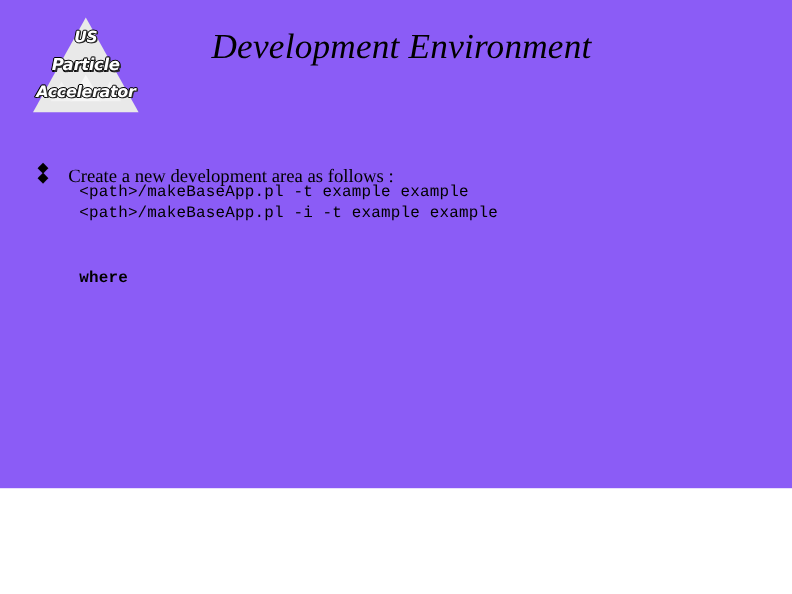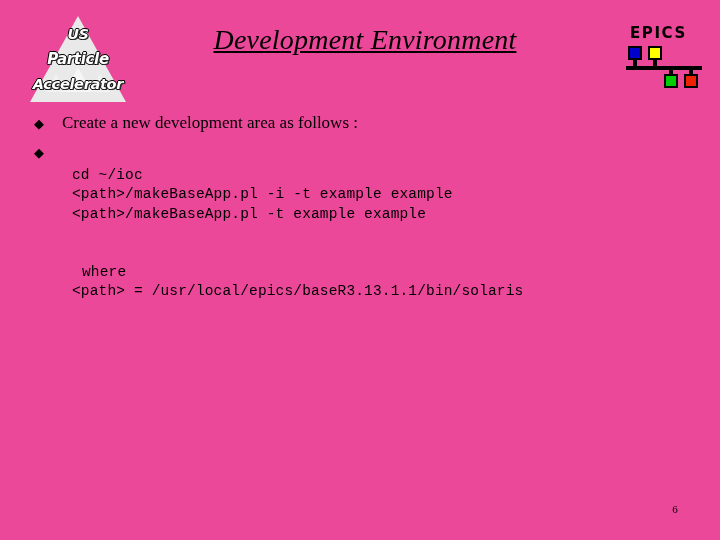--- a/index.html
+++ b/index.html
@@ -7,22 +7,22 @@
     margin: 0;
     padding: 0;
     background: #ffffff;
   }
   body {
     font-family: "Liberation Serif", serif;
   }
   #slide {
     position: relative;
     width: 720px;
-    height: 540px;
-    background: #ec4899;
+    height: 444px;
+    background: #8b5cf6;
     overflow: hidden;
   }
 
   
   #uspas-logo {
     position: absolute;
     left: 26px;
     top: 12px;
     width: 104px;
     height: 94px;
@@ -59,25 +59,24 @@
 
   
   #slide-title {
     position: absolute;
     left: 150px;
     top: 24px;
     width: 430px;
     text-align: center;
     font-family: "Liberation Serif", serif;
     font-style: italic;
-    font-size: 28px;
+    font-size: 32px;
     color: #000000;
     letter-spacing: 0.2px;
     white-space: nowrap;
-    text-decoration: underline;
   }
 
   
   #epics-logo {
     position: absolute;
     left: 622px;
     top: 24px;
     width: 84px;
     height: 66px;
   }
@@ -132,20 +131,21 @@
     line-height: 22px;
     color: #000000;
     font-family: "DejaVu Sans", sans-serif;
   }
   .bullet-text {
     font-family: "Liberation Serif", serif;
     font-size: 17px;
     line-height: 22px;
     color: #000000;
     white-space: nowrap;
+    margin-top: 37px;
   }
 
   
   #code-block {
     position: absolute;
     left: 72px;
     top: 166px;
     width: 600px;
   }
   .code-line {
@@ -153,22 +153,21 @@
     font-size: 14.5px;
     line-height: 19.4px;
     color: #000000;
     white-space: pre;
     letter-spacing: 0.15px;
   }
   .code-gap {
     height: 19.4px;
   }
   .code-bold {
-    font-weight: normal;
-    margin-left: 10px;
+    font-weight: bold;
   }
 
   
   #footer-text {
     position: absolute;
     left: 37px;
     top: 503px;
     font-family: "Liberation Serif", serif;
     font-size: 10.5px;
     color: #000000;
@@ -197,55 +196,34 @@
       <polygon points="30,62 40,80 20,80" fill="#f2f2f2"></polygon>
       <polygon points="74,62 84,80 64,80" fill="#f2f2f2"></polygon>
     </svg>
     <div class="logo-line l1">US</div>
     <div class="logo-line l2">Particle</div>
     <div class="logo-line l3">Accelerator</div>
   </div>
 
   <div id="slide-title">Development Environment</div>
 
-  <div id="epics-logo">
-    <div class="epics-word">EPICS</div>
-    <div class="net">
-
-      <div class="net-bus" style="left:4px; top:20px; width:76px; height:4px;"></div>
-
-      <div class="net-node" style="left:6px; top:0px; background:#0000cc;"></div>
-      <div class="net-bus" style="left:11px; top:13px; width:4px; height:9px;"></div>
-
-      <div class="net-node" style="left:26px; top:0px; background:#ffff00;"></div>
-      <div class="net-bus" style="left:31px; top:13px; width:4px; height:9px;"></div>
-
-      <div class="net-node" style="left:42px; top:28px; background:#00cc00;"></div>
-      <div class="net-bus" style="left:47px; top:22px; width:4px; height:8px;"></div>
-
-      <div class="net-node" style="left:62px; top:28px; background:#ee2200;"></div>
-      <div class="net-bus" style="left:67px; top:22px; width:4px; height:8px;"></div>
-    </div>
-  </div>
 
   <div id="bullets">
     <div class="bullet-row">
       <span class="bullet-mark">◆</span>
       <span class="bullet-text">Create a new development area as follows :</span>
     </div>
     <div class="bullet-row">
       <span class="bullet-mark">◆</span>
     </div>
   </div>
 
   <div id="code-block">
-    <div class="code-line">cd ~/ioc</div>
+    <div class="code-line">&lt;path&gt;/makeBaseApp.pl -t example example</div>
     <div class="code-line">&lt;path&gt;/makeBaseApp.pl -i -t example example</div>
-    <div class="code-line">&lt;path&gt;/makeBaseApp.pl -t example example</div>
     <div class="code-gap"></div>
     <div class="code-gap"></div>
     <div class="code-line code-bold">where</div>
-    <div class="code-line">&lt;path&gt; = /usr/local/epics/baseR3.13.1.1/bin/solaris</div>
   </div>
 
   <div id="footer-page">6</div>
 
 </div>
 
 </body></html>

